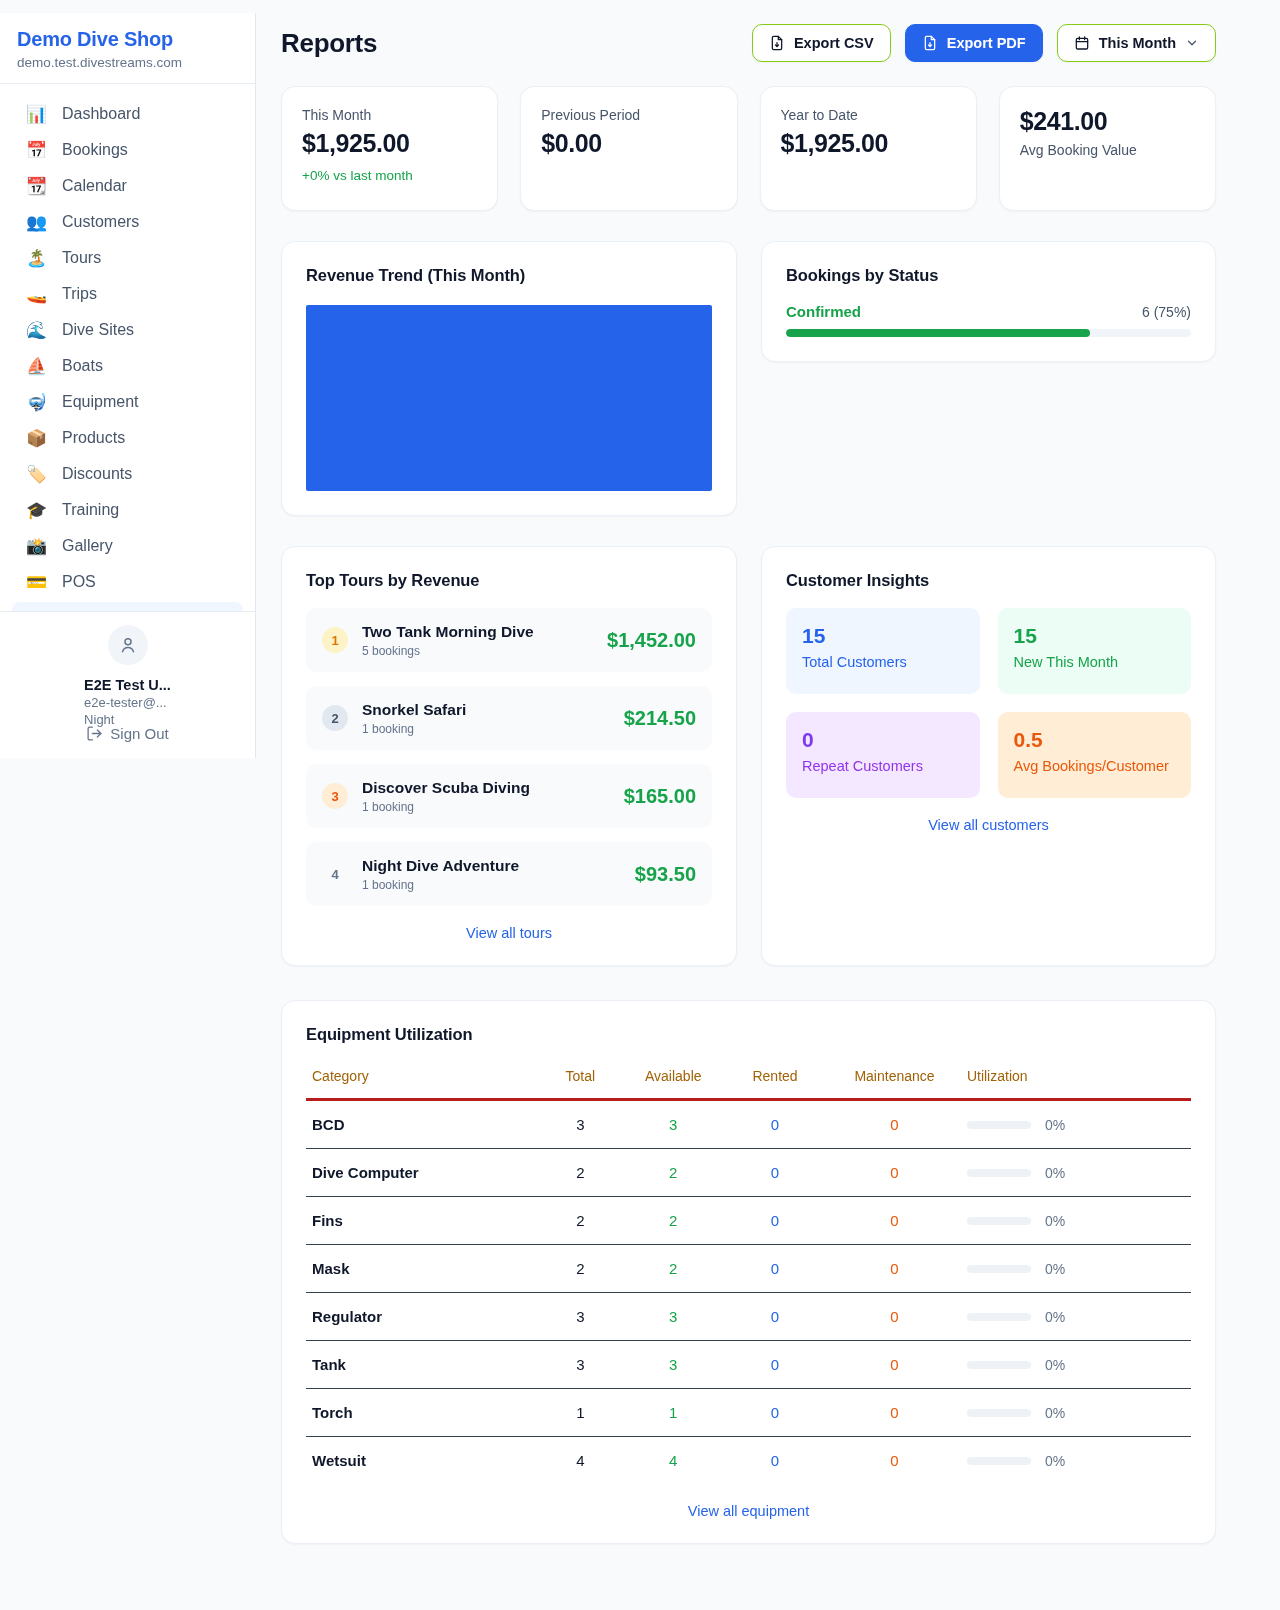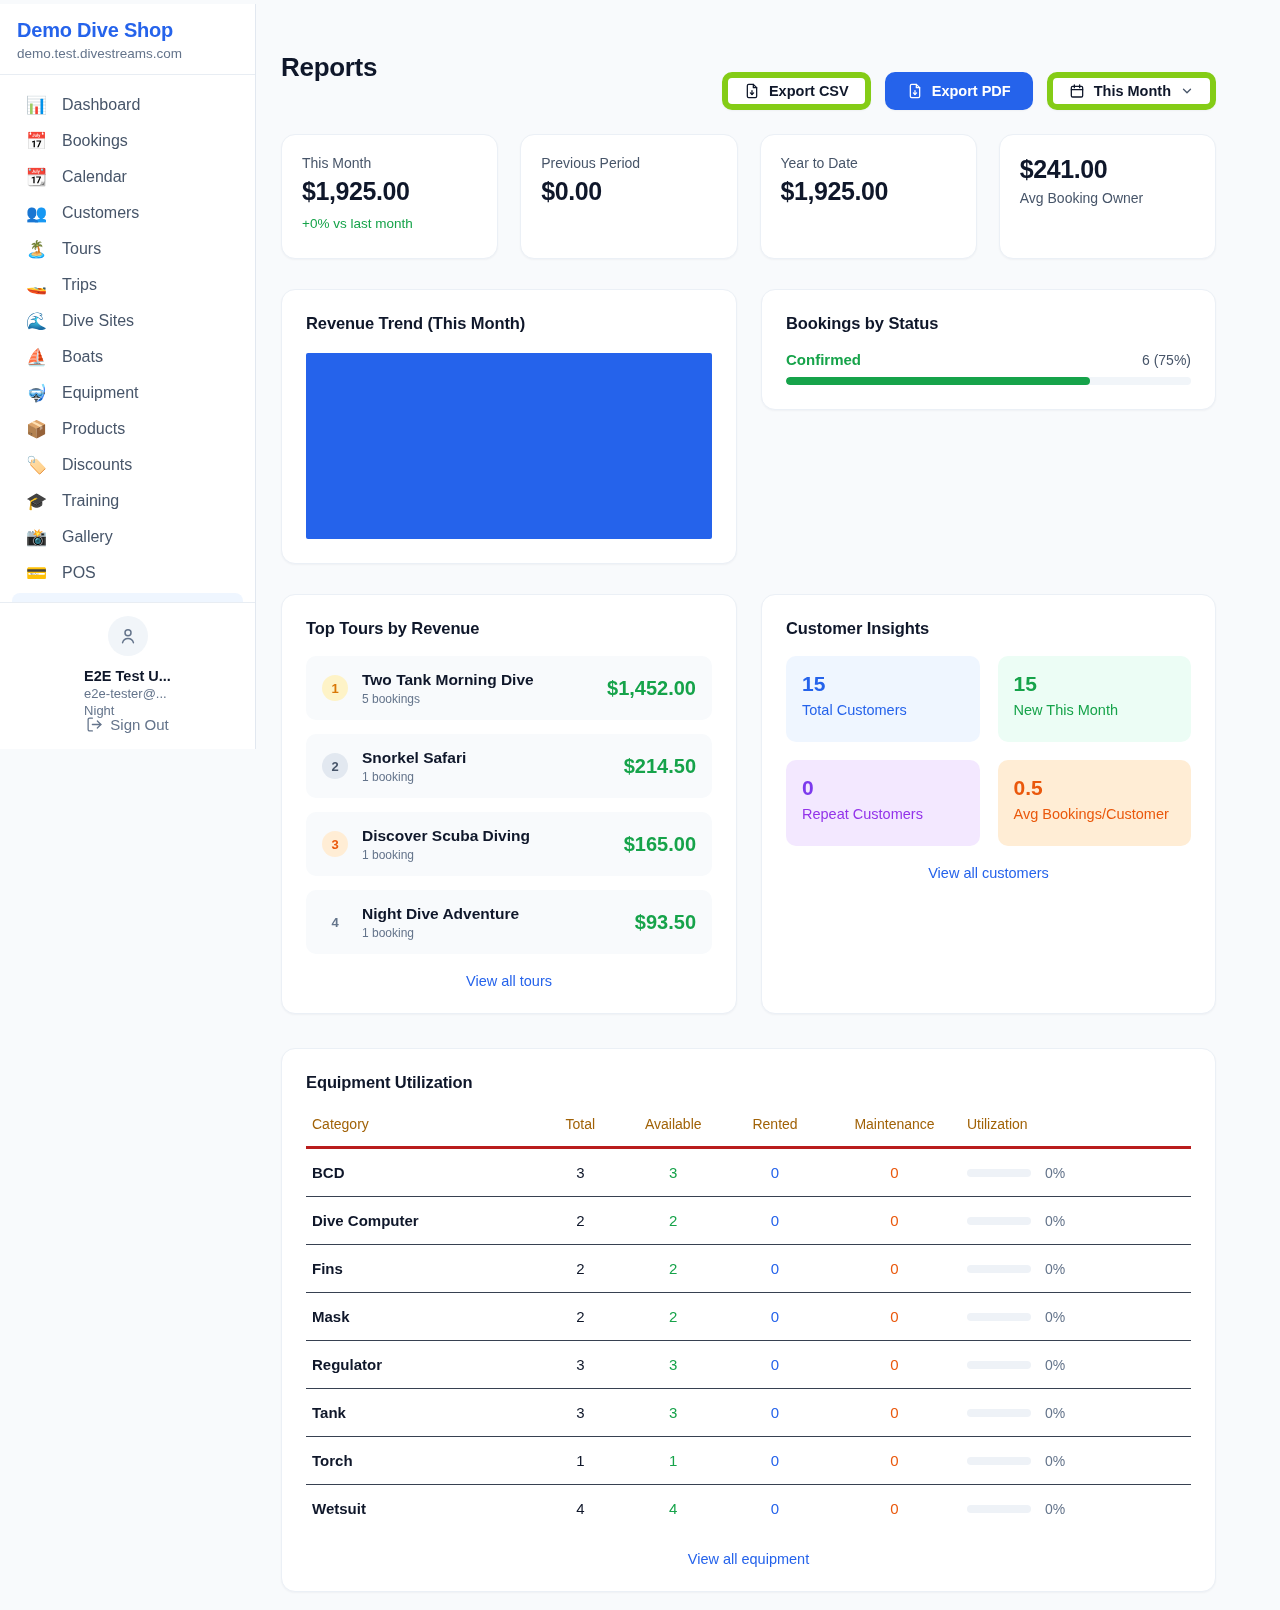--- a/index.html
+++ b/index.html
@@ -7,21 +7,21 @@
   body {
     font-family:"Liberation Sans", sans-serif;
     background:#f8fafc;
     color:#0f172a;
     min-height:1610px;
     position:relative;
   }
 
   
   .sidebar {
-    position:absolute; top:4px; left:0; width:256px;
+    position:absolute; top:13px; left:0; width:256px;
     background:#fff; border-right:1px solid #e2e8f0;
   }
   .shop-head { padding:15px 17px 13px; border-bottom:1px solid #e8edf3; }
   .shop-name { color:#2563eb; font-size:20px; font-weight:800; letter-spacing:-.2px; }
   .shop-domain { color:#64748b; font-size:13.5px; margin-top:4px; }
   .nav { padding:12px 12px 0; }
   .nav-item {
     display:flex; align-items:center; gap:14px;
     padding:9px 14px; border-radius:8px; cursor:pointer;
   }
@@ -44,24 +44,23 @@
     font-size:15px; cursor:pointer; flex:none; margin-top:-14px;
   }
 
   
   .main { margin-left:256px; padding:24px 64px 40px 25px; }
   .page-head { display:flex; align-items:center; justify-content:space-between; margin-bottom:24px; }
   .page-title { font-size:26px; font-weight:800; letter-spacing:-.3px; }
   .head-actions { display:flex; gap:14px; }
   .btn {
     display:flex; align-items:center; gap:9px; height:38px; padding:0 16px;
-    border-radius:10px; border:6px solid #84cc16; background:#fff;
+    border-radius:10px; border:1px solid #84cc16; background:#fff;
     font-size:14.5px; font-weight:700; color:#0f172a; cursor:pointer;
     box-shadow:0 1px 2px rgba(15,23,42,.04);
-    margin-top:48px;
   }
   .btn.primary { background:#2563eb; border-color:#2563eb; color:#fff; }
   .btn svg { flex:none; }
 
   .card {
     background:#fff; border:1px solid #ebf0f6; border-radius:14px;
     box-shadow:0 1px 2px rgba(15,23,42,.04);
   }
 
   
@@ -273,21 +272,21 @@
     <div class="card stat">
       <div class="stat-label">Previous Period</div>
       <div class="stat-value">$0.00</div>
     </div>
     <div class="card stat">
       <div class="stat-label">Year to Date</div>
       <div class="stat-value">$1,925.00</div>
     </div>
     <div class="card stat reversed">
       <div class="stat-value">$241.00</div>
-      <div class="stat-label">Avg Booking Owner</div>
+      <div class="stat-label">Avg Booking Value</div>
     </div>
   </section>
 
   <section class="two-col">
     <div class="card card-pad">
       <div class="card-title">Revenue Trend (This Month)</div>
       <div class="chart-area"></div>
     </div>
     <div class="card card-pad">
       <div class="card-title">Bookings by Status</div>

